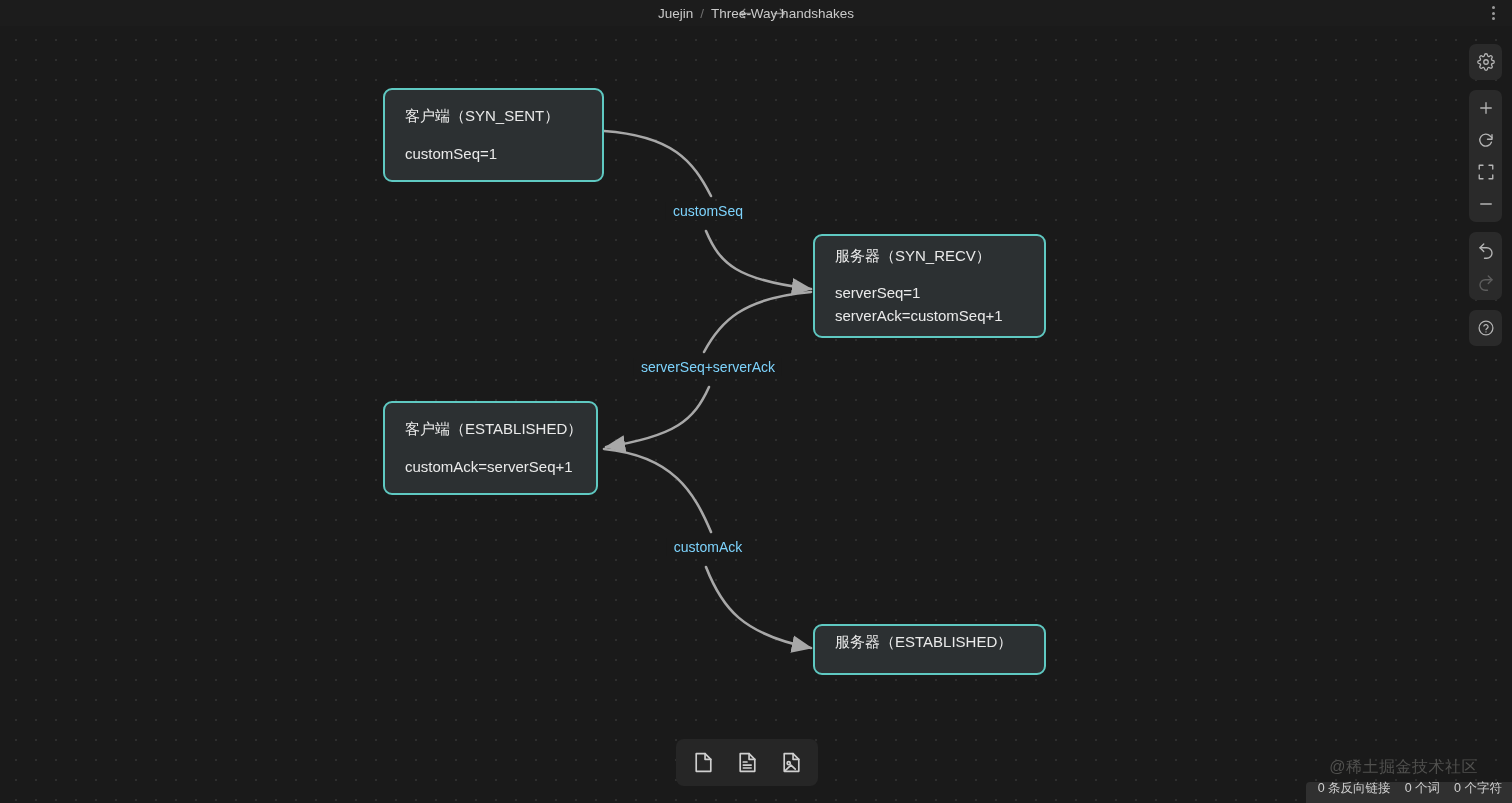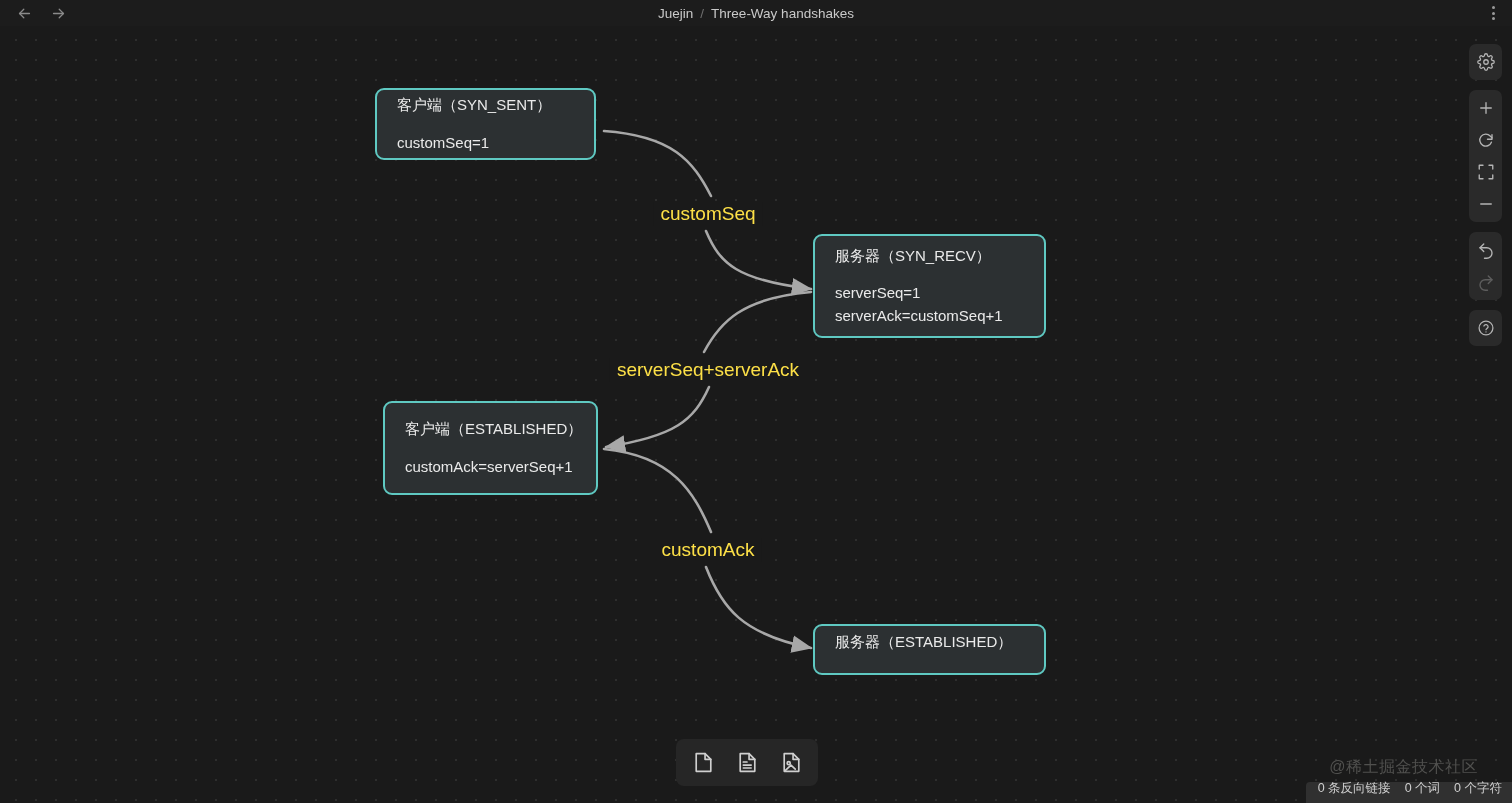--- a/index.html
+++ b/index.html
@@ -11,20 +11,21 @@
     color: #d6d6d6;
   }
   #app { position: relative; width: 1512px; height: 803px; }
 
   
   .topbar {
     position: absolute; top: 0; left: 0; width: 1512px; height: 26px;
     background: #1c1c1c;
     display: flex; align-items: center;
     z-index: 40;
+    justify-content: center;
   }
   .nav-arrows { display: flex; align-items: center; gap: 10px; padding-left: 12px; }
   .nav-btn {
     width: 24px; height: 22px;
     display: flex; align-items: center; justify-content: center;
     color: #8a8a8a; border-radius: 4px; cursor: pointer;
   }
   .nav-btn svg { display: block; }
   .breadcrumb {
     position: absolute; left: 0; right: 0; top: 0; height: 26px;
@@ -64,31 +65,31 @@
     padding: 16px 20px;
     color: #eaeaea;
     display: flex; flex-direction: column; justify-content: center;
     cursor: pointer;
   }
   .node .line { font-size: 15px; line-height: 1.5; white-space: nowrap; }
   .node .line + .line { margin-top: 16px; }
   .node .sub { font-size: 15px; line-height: 1.45; white-space: nowrap; }
   .node .sub + .sub { margin-top: 2px; }
 
-  #node-client-syn   { left: 375px; top: 62px;  width: 221px; height: 72px; }
+  #node-client-syn   { left: 383px; top: 62px;  width: 221px; height: 94px; }
   #node-server-syn   { left: 813px; top: 208px; width: 233px; height: 104px; }
   #node-client-est   { left: 383px; top: 375px; width: 215px; height: 94px; }
   #node-server-est   { left: 813px; top: 598px; width: 233px; height: 51px;
                        padding-top: 0; padding-bottom: 14px; }
 
   
   .edge-label {
     position: absolute;
-    font-size: 19px;
-    color: #fde047;
+    font-size: 14px;
+    color: #7dd3fc;
     background: #1a1a1a;
     padding: 1px 7px;
     white-space: nowrap;
     transform: translateX(-50%);
     cursor: default;
   }
   #label-1 { left: 708px; top: 176px; }
   #label-2 { left: 708px; top: 332px; }
   #label-3 { left: 708px; top: 512px; }
 

